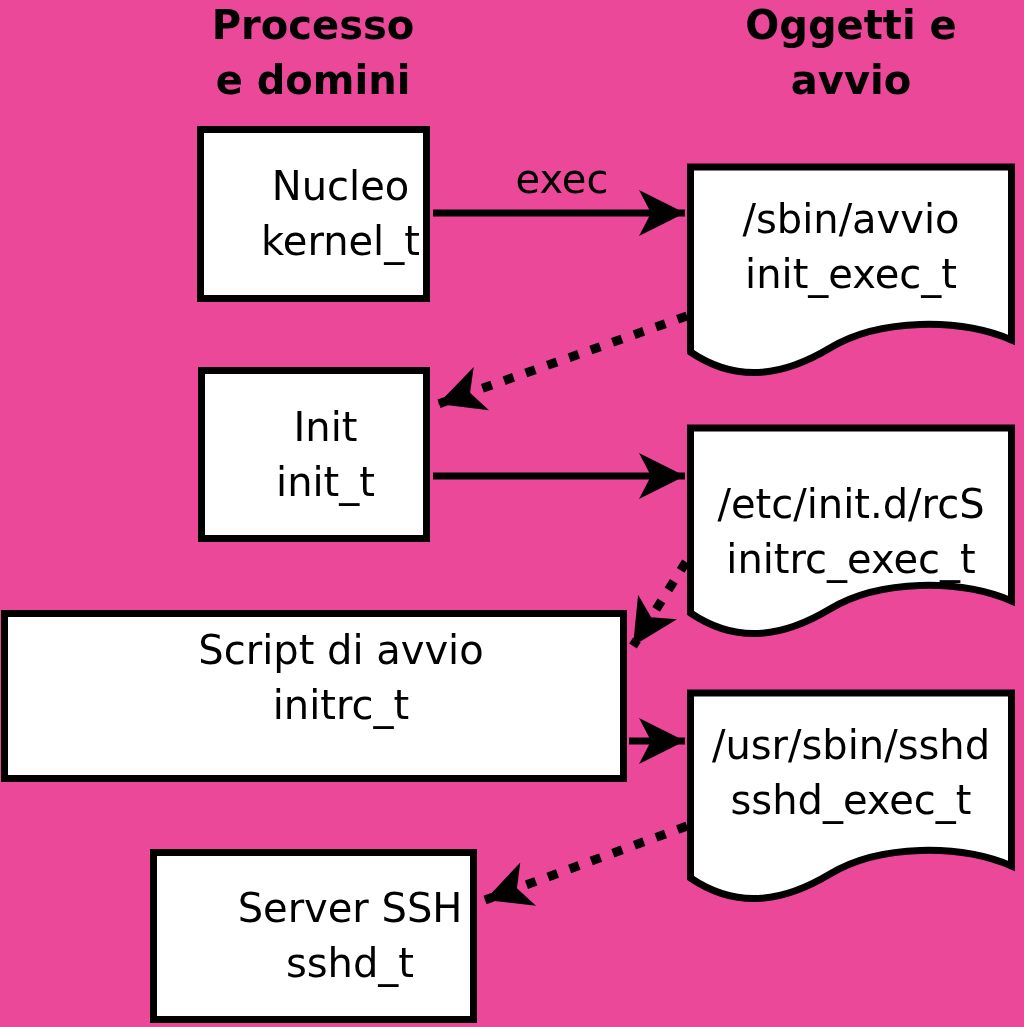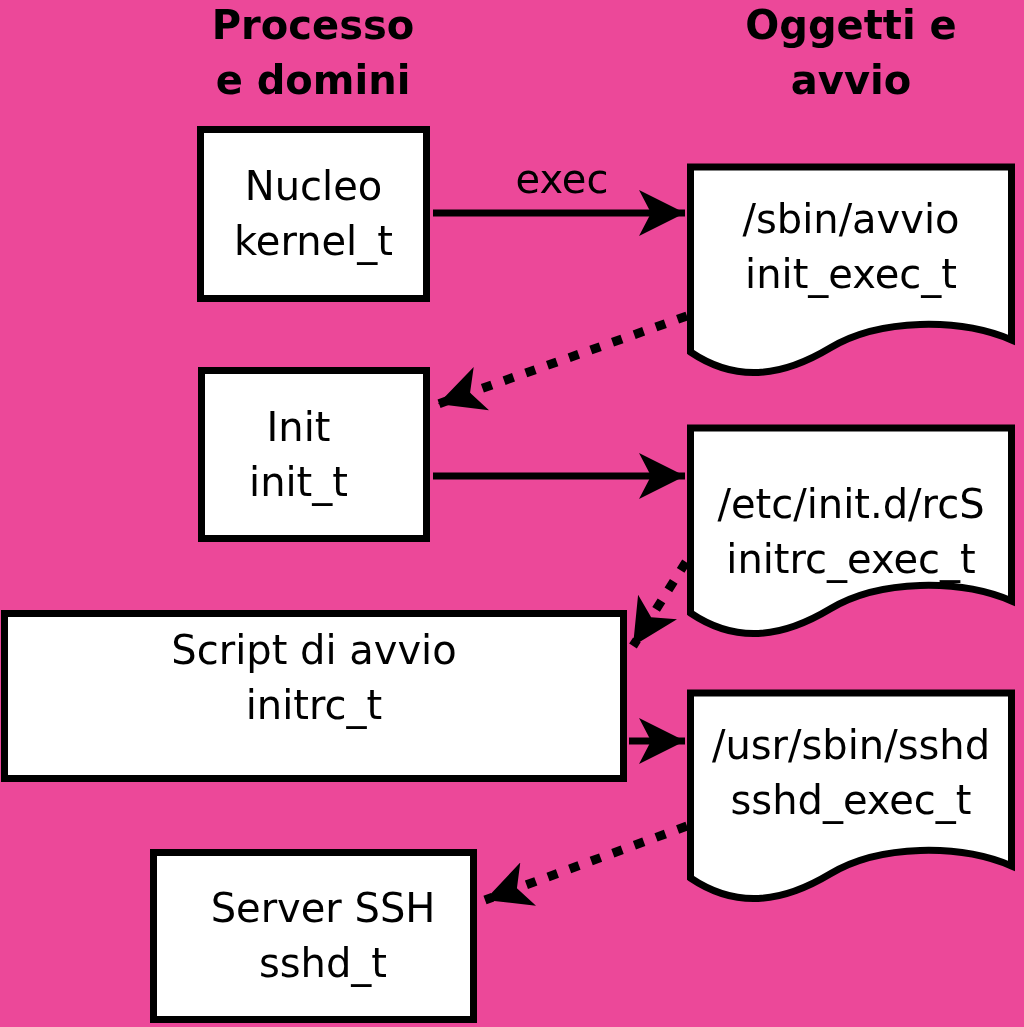--- a/index.html
+++ b/index.html
@@ -31,20 +31,21 @@
     color: #000000;
     white-space: nowrap;
   }
   .header {
     font-weight: bold;
   }
   .box-label {
     display: flex;
     flex-direction: column;
     justify-content: center;
+    margin-left: 27px;
   }
   .line { display: block; }
 </style>
 </head>
 <body>
 
 <div class="canvas">
 
   <svg class="shapes" width="1024" height="1027" viewBox="0 0 1024 1027" xmlns="http://www.w3.org/2000/svg">
     <defs>

